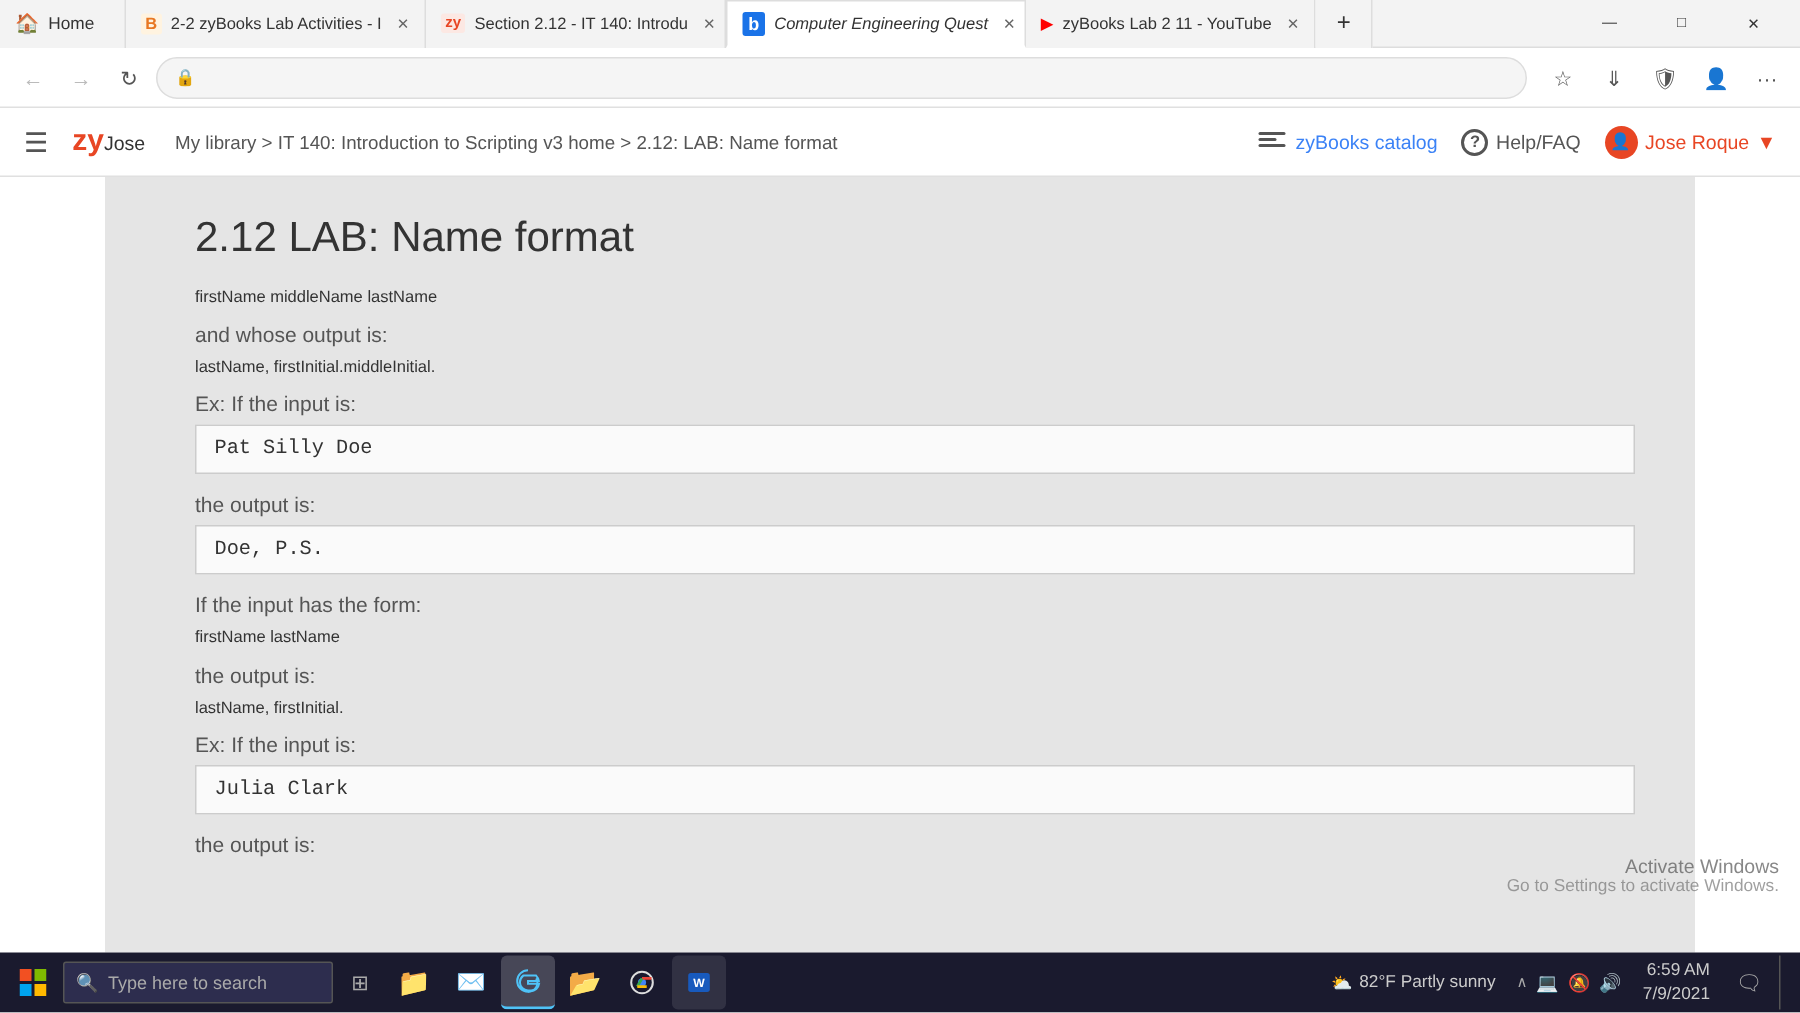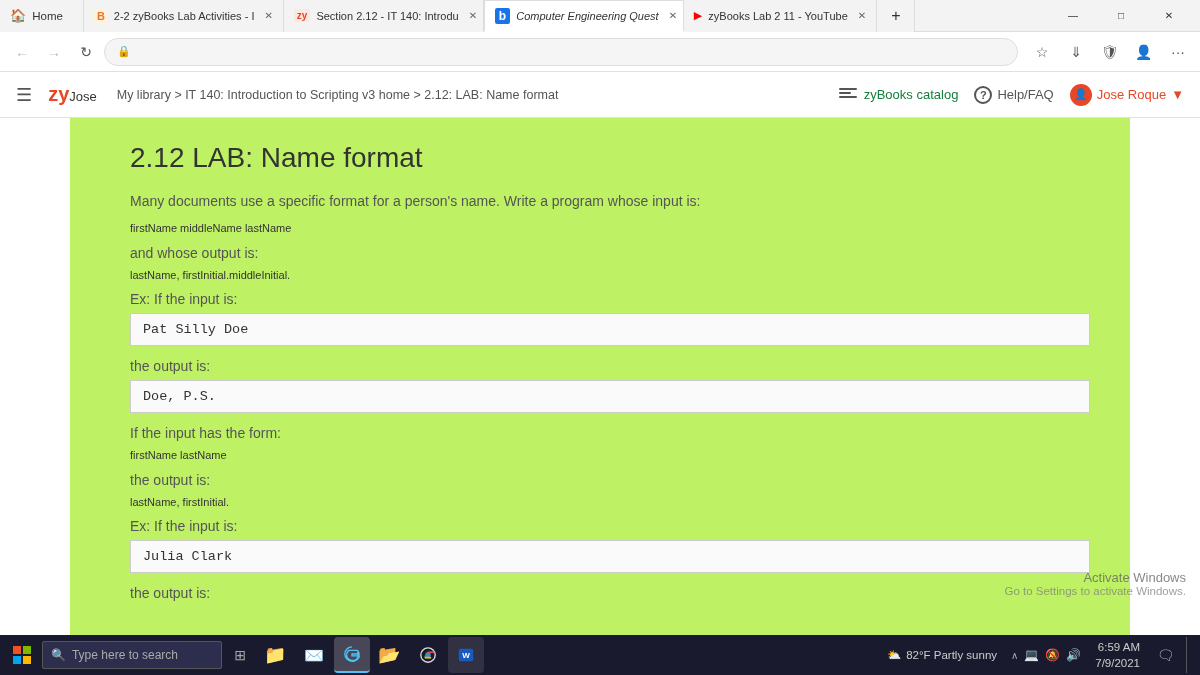--- a/index.html
+++ b/index.html
@@ -150,41 +150,41 @@
     .header-actions {
       display: flex;
       align-items: center;
       gap: 16px;
       font-size: 13px;
     }
     .header-actions .catalog {
       display: flex;
       align-items: center;
       gap: 5px;
-      color: #15803d;
+      color: #3b82f6;
       cursor: pointer;
     }
     .header-actions .help {
       display: flex;
       align-items: center;
       gap: 5px;
       color: #555;
       cursor: pointer;
     }
     .header-actions .user {
       display: flex;
       align-items: center;
       gap: 5px;
       color: #e84624;
       cursor: pointer;
     }
 
     
     .main-content {
-      background: #bef264;
+      background: #e5e5e5;
       padding: 20px 40px 20px 60px;
       height: calc(675px - 32px - 40px - 46px - 40px);
       overflow-y: auto;
       max-width: 1060px;
       margin: 0 auto;
     }
 
     .page-title {
       font-size: 28px;
       font-weight: 300;
@@ -467,21 +467,20 @@
       <div class="user-circle">👤</div>
       <span>Jose Roque</span>
       <span>▼</span>
     </div>
   </div>
 </div>
 
 <div class="main-content">
   <h1 class="page-title">2.12 LAB: Name format</h1>
 
-  <p class="description">Many documents use a specific format for a person's name. Write a program whose input is:</p>
 
   <p class="code-text">firstName middleName lastName</p>
 
   <p class="label-text">and whose output is:</p>
 
   <p class="code-text">lastName, firstInitial.middleInitial.</p>
 
   <p class="label-text">Ex: If the input is:</p>
 
   <div class="code-box">

